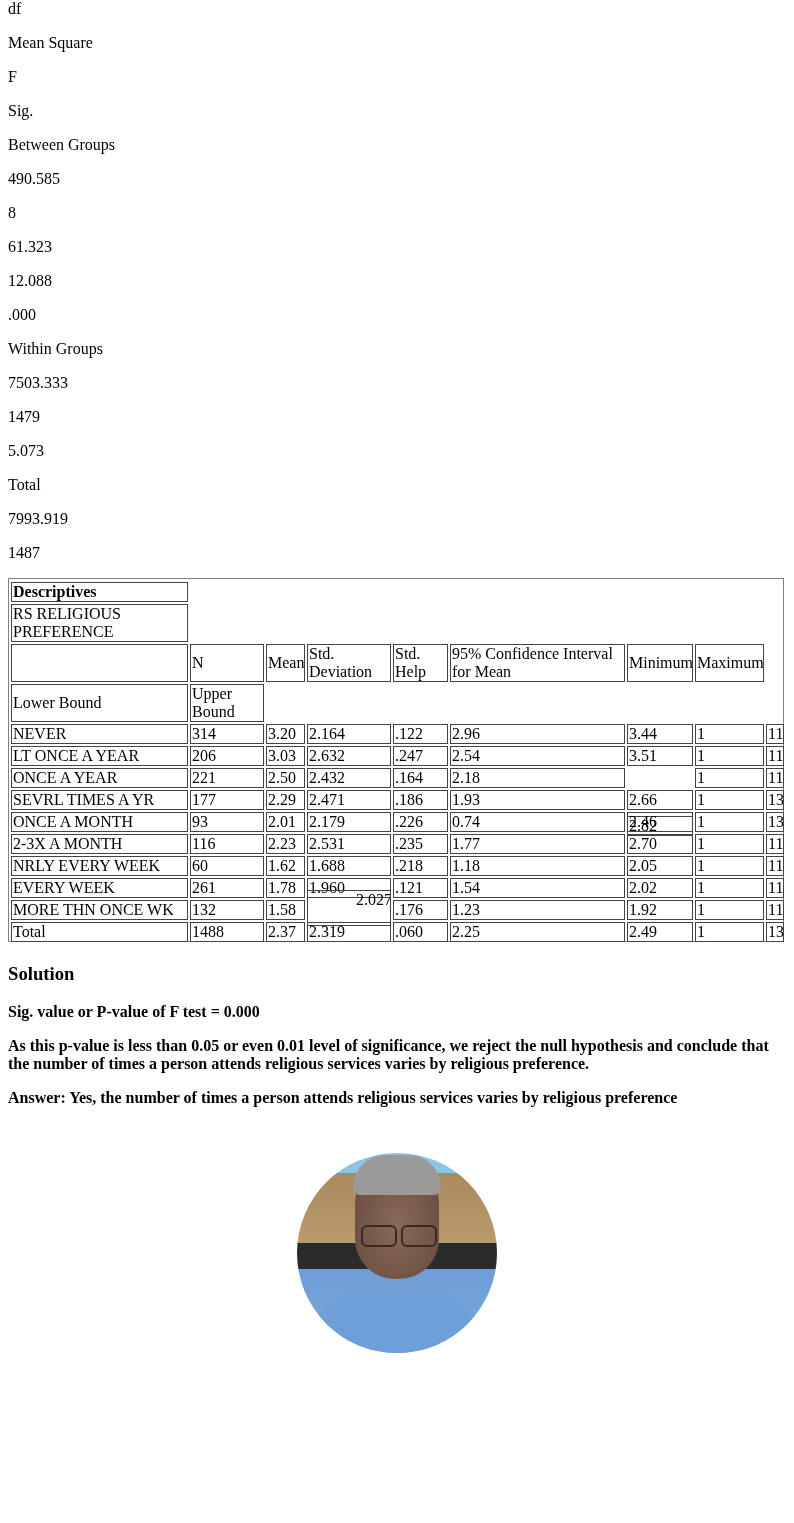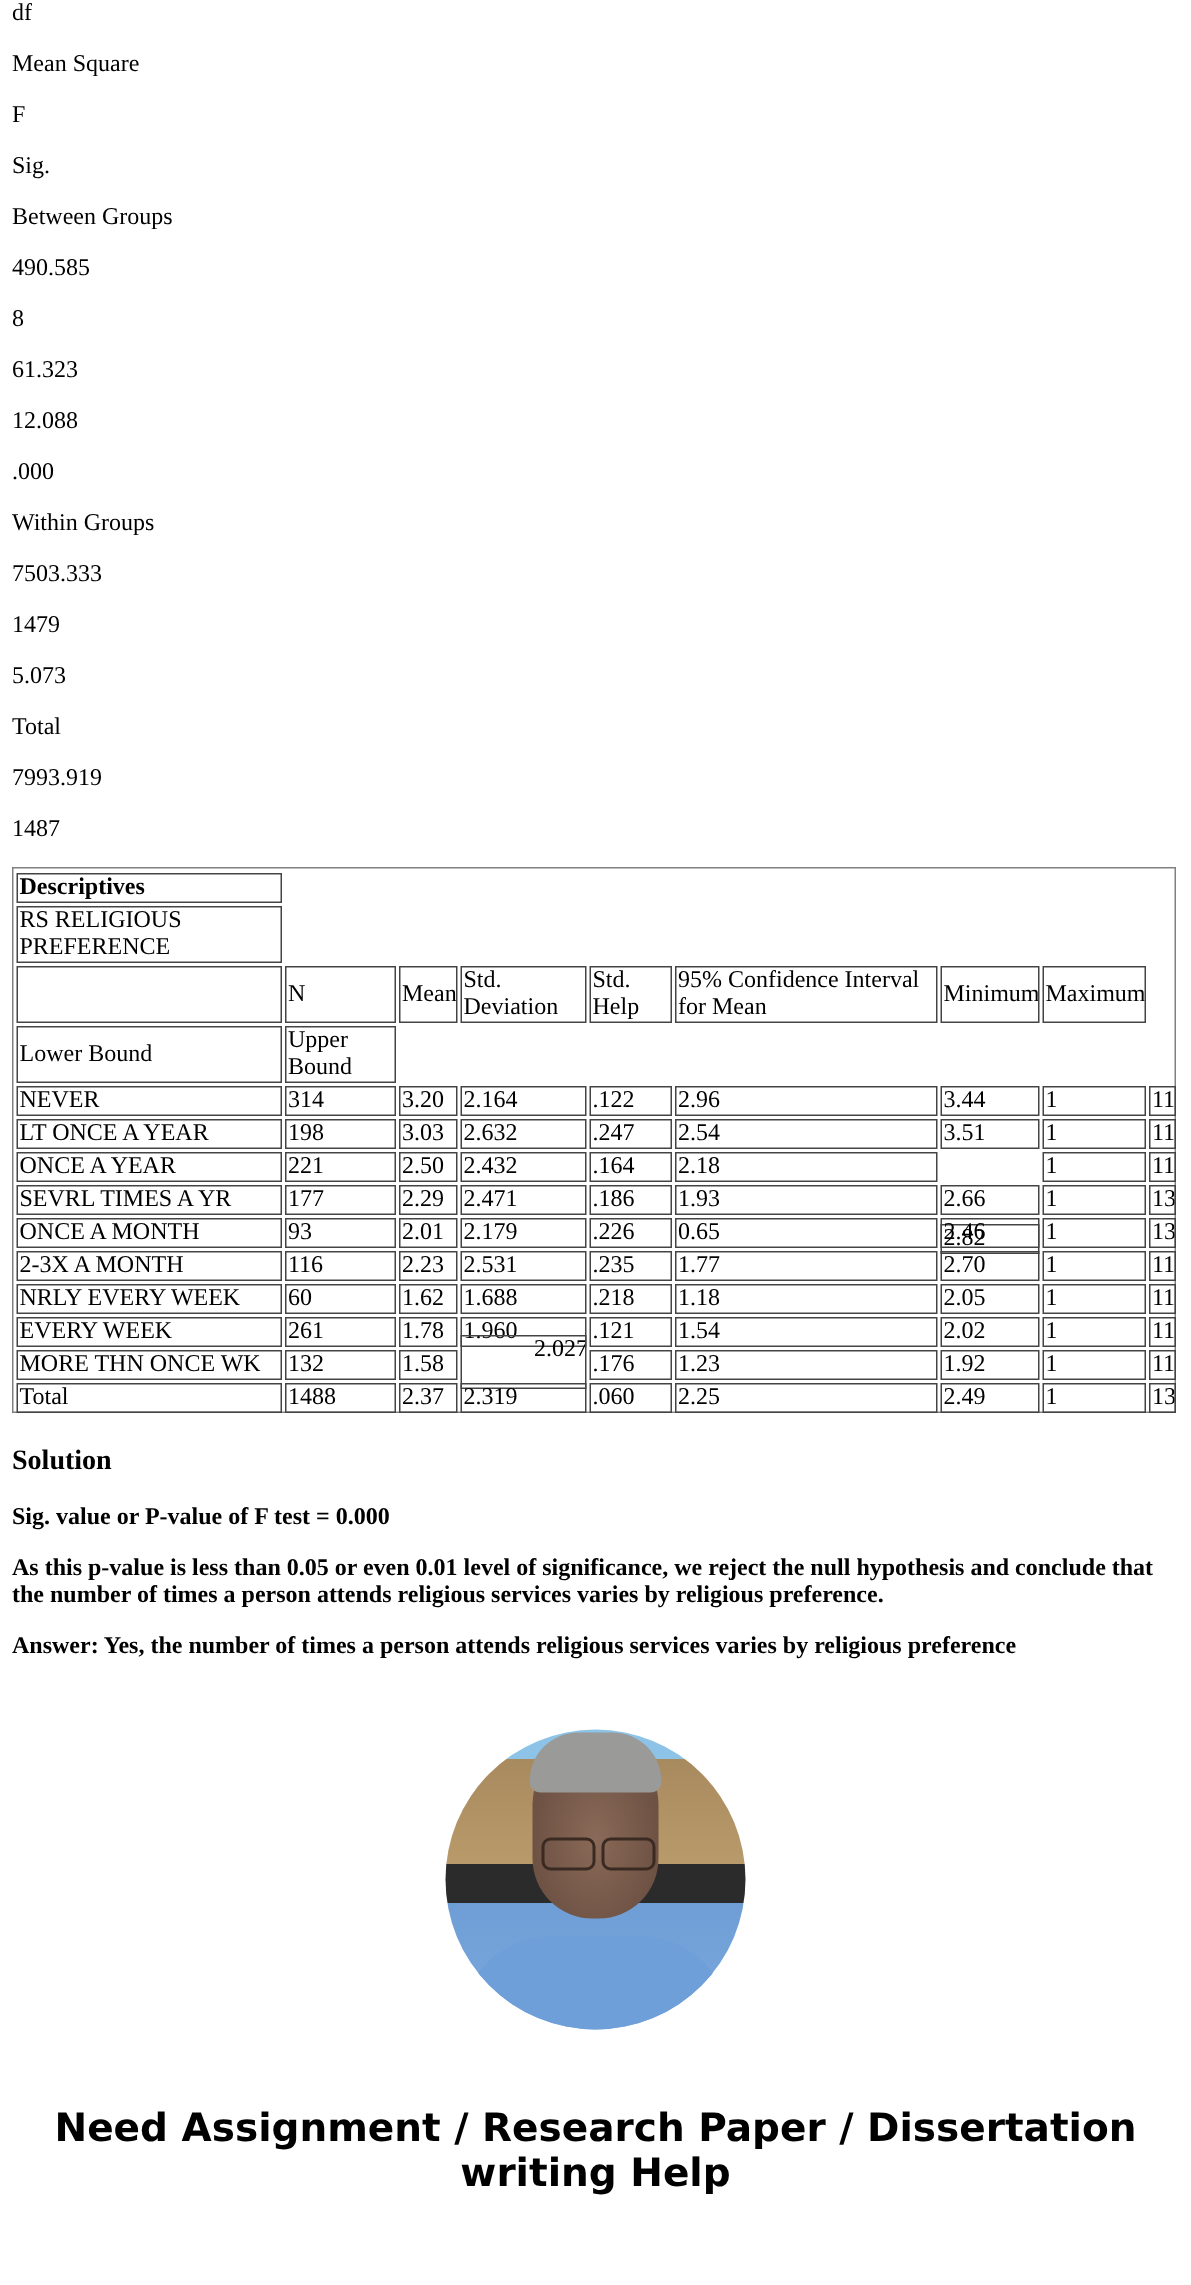--- a/index.html
+++ b/index.html
@@ -96,21 +96,21 @@
         <div class="cell" style="left: 257px; top: 145px; width: 39px; height: 20px;">3.20</div>
         <div class="cell" style="left: 298px; top: 145px; width: 84px; height: 20px;">2.164</div>
         <div class="cell" style="left: 384px; top: 145px; width: 55px; height: 20px;">.122</div>
         <div class="cell" style="left: 441px; top: 145px; width: 175px; height: 20px;">2.96</div>
         <div class="cell" style="left: 618px; top: 145px; width: 66px; height: 20px;">3.44</div>
         <div class="cell" style="left: 686px; top: 145px; width: 69px; height: 20px;">1</div>
         <div class="cell" style="left: 757px; top: 145px; width: 18px; height: 20px;">11</div>
       </div>
       <div>
         <div class="cell" style="left: 2px; top: 167px; width: 177px; height: 20px;">LT ONCE A YEAR</div>
-        <div class="cell" style="left: 181px; top: 167px; width: 74px; height: 20px;">198</div>
+        <div class="cell" style="left: 181px; top: 167px; width: 74px; height: 20px;">206</div>
         <div class="cell" style="left: 257px; top: 167px; width: 39px; height: 20px;">3.03</div>
         <div class="cell" style="left: 298px; top: 167px; width: 84px; height: 20px;">2.632</div>
         <div class="cell" style="left: 384px; top: 167px; width: 55px; height: 20px;">.247</div>
         <div class="cell" style="left: 441px; top: 167px; width: 175px; height: 20px;">2.54</div>
         <div class="cell" style="left: 618px; top: 167px; width: 66px; height: 20px;">3.51</div>
         <div class="cell" style="left: 686px; top: 167px; width: 69px; height: 20px;">1</div>
         <div class="cell" style="left: 757px; top: 167px; width: 18px; height: 20px;">11</div>
       </div>
       <div>
         <div class="cell" style="left: 2px; top: 189px; width: 177px; height: 20px;">ONCE A YEAR</div>
@@ -133,21 +133,21 @@
         <div class="cell" style="left: 618px; top: 211px; width: 66px; height: 20px;">2.66</div>
         <div class="cell" style="left: 686px; top: 211px; width: 69px; height: 20px;">1</div>
         <div class="cell" style="left: 757px; top: 211px; width: 18px; height: 20px;">13</div>
       </div>
       <div>
         <div class="cell" style="left: 2px; top: 233px; width: 177px; height: 20px;">ONCE A MONTH</div>
         <div class="cell" style="left: 181px; top: 233px; width: 74px; height: 20px;">93</div>
         <div class="cell" style="left: 257px; top: 233px; width: 39px; height: 20px;">2.01</div>
         <div class="cell" style="left: 298px; top: 233px; width: 84px; height: 20px;">2.179</div>
         <div class="cell" style="left: 384px; top: 233px; width: 55px; height: 20px;">.226</div>
-        <div class="cell" style="left: 441px; top: 233px; width: 175px; height: 20px;">0.65</div>
+        <div class="cell" style="left: 441px; top: 233px; width: 175px; height: 20px;">0.74</div>
         <div class="cell" style="left: 618px; top: 233px; width: 66px; height: 20px;">2.46</div>
         <div class="cell" style="left: 686px; top: 233px; width: 69px; height: 20px;">1</div>
         <div class="cell" style="left: 757px; top: 233px; width: 18px; height: 20px;">13</div>
       </div>
       <div>
         <div class="cell" style="left: 2px; top: 255px; width: 177px; height: 20px;">2-3X A MONTH</div>
         <div class="cell" style="left: 181px; top: 255px; width: 74px; height: 20px;">116</div>
         <div class="cell" style="left: 257px; top: 255px; width: 39px; height: 20px;">2.23</div>
         <div class="cell" style="left: 298px; top: 255px; width: 84px; height: 20px;">2.531</div>
         <div class="cell" style="left: 384px; top: 255px; width: 55px; height: 20px;">.235</div>
@@ -210,14 +210,13 @@
 
 <div class="avatar">
   <div class="shirt"></div>
   <div class="head"></div>
   <div class="hair"></div>
   <div class="glasses-l"></div>
   <div class="glasses-r"></div>
 </div>
 
 <div class="promo">
-  <div style="padding:0 30px">Need Assignment / Research Paper / Dissertation writing Help</div>
 </div>
 
 </body></html>

